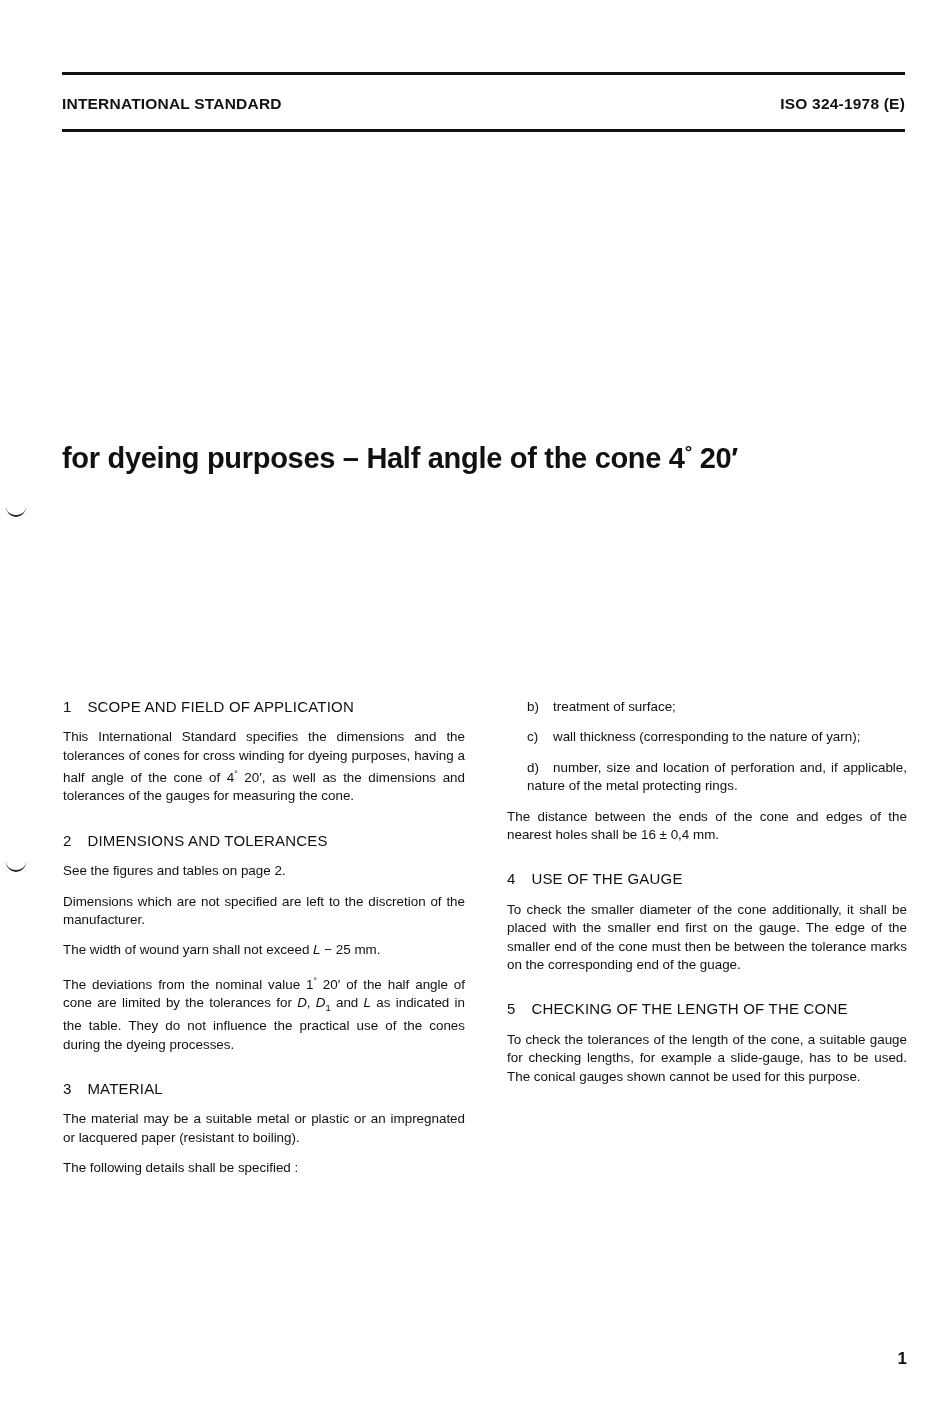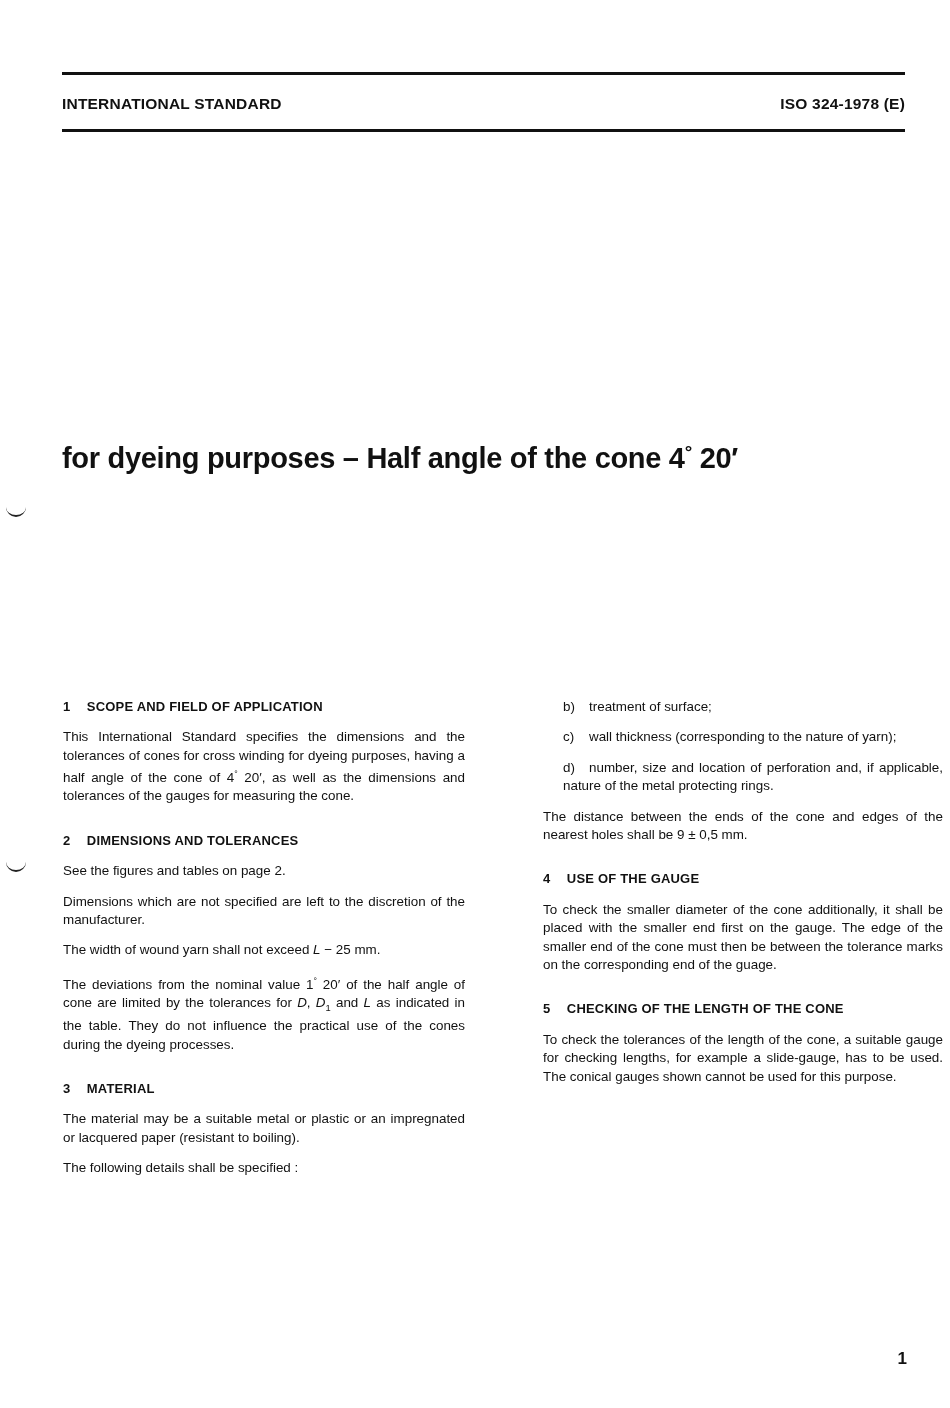--- a/index.html
+++ b/index.html
@@ -12,22 +12,22 @@
     .rule.bottom { top: 129px; height: 3px; }
     .hdr { position: absolute; top: 95px; font-weight: bold; font-size: 15.5px; letter-spacing: 0.2px; }
     .hdr.left { left: 62px; }
     .hdr.right { right: 45px; }
     .title {
       position: absolute; left: 62px; top: 434px; width: 860px;
       font-weight: bold; font-size: 29px; line-height: 36px; letter-spacing: -0.3px;
     }
     .col { position: absolute; font-size: 13.4px; line-height: 18.4px; }
     .col.left { left: 63px; top: 698px; width: 402px; }
-    .col.right { left: 507px; top: 698px; width: 400px; margin-left: 36px; }
-    .sec-h { font-weight: bold; font-size: 13px; margin: 0 0 12px 0; letter-spacing: 0.2px; }
+    .col.right { left: 507px; top: 698px; width: 400px; }
+    .sec-h { font-weight: normal; font-size: 15px; margin: 0 0 12px 0; letter-spacing: 0.2px; }
     .sec-h .num { display: inline-block; width: 20px; }
     p { margin: 0 0 12px 0; text-align: justify; }
     .item { margin: 0 0 12px 0; padding-left: 20px; text-align: justify; }
     .item .lbl { display: inline-block; width: 26px; }
     .gap { height: 14px; }
     .pagenum { position: absolute; right: 43px; top: 1349px; font-weight: bold; font-size: 17px; }
     .mark { position: absolute; width: 20px; height: 10px; border-bottom: 2px solid #222; border-radius: 0 0 20px 20px; }
     .mark.m1 { left: 6px; top: 505px; }
     .mark.m2 { left: 6px; top: 862px; height: 8px; }
     sup.deg { font-size: 0.65em; vertical-align: 0.55em; }
@@ -63,21 +63,21 @@
 
   <div class="sec-h"><span class="num">3</span> <span>MATERIAL</span></div>
   <p>The material may be a suitable metal or plastic or an impregnated or lacquered paper (resistant to boiling).</p>
   <p>The following details shall be specified :</p>
 </div>
 
 <div class="col right">
   <div class="item"><span class="lbl">b)</span><span>treatment of surface;</span></div>
   <div class="item"><span class="lbl">c)</span><span>wall thickness (corresponding to the nature of yarn);</span></div>
   <div class="item"><span class="lbl">d)</span><span>number, size and location of perforation and, if applicable, nature of the metal protecting rings.</span></div>
-  <p>The distance between the ends of the cone and edges of the nearest holes shall be 9 ± 0,5 mm.</p>
+  <p>The distance between the ends of the cone and edges of the nearest holes shall be 16 ± 0,4 mm.</p>
   <div class="gap"></div>
 
   <div class="sec-h"><span class="num">4</span> <span>USE OF THE GAUGE</span></div>
   <p>To check the smaller diameter of the cone additionally, it shall be placed with the smaller end first on the gauge. The edge of the smaller end of the cone must then be between the tolerance marks on the corresponding end of the guage.</p>
   <div class="gap"></div>
 
   <div class="sec-h"><span class="num">5</span> <span>CHECKING OF THE LENGTH OF THE CONE</span></div>
   <p>To check the tolerances of the length of the cone, a suitable gauge for checking lengths, for example a slide-gauge, has to be used. The conical gauges shown cannot be used for this purpose.</p>
 </div>
 

